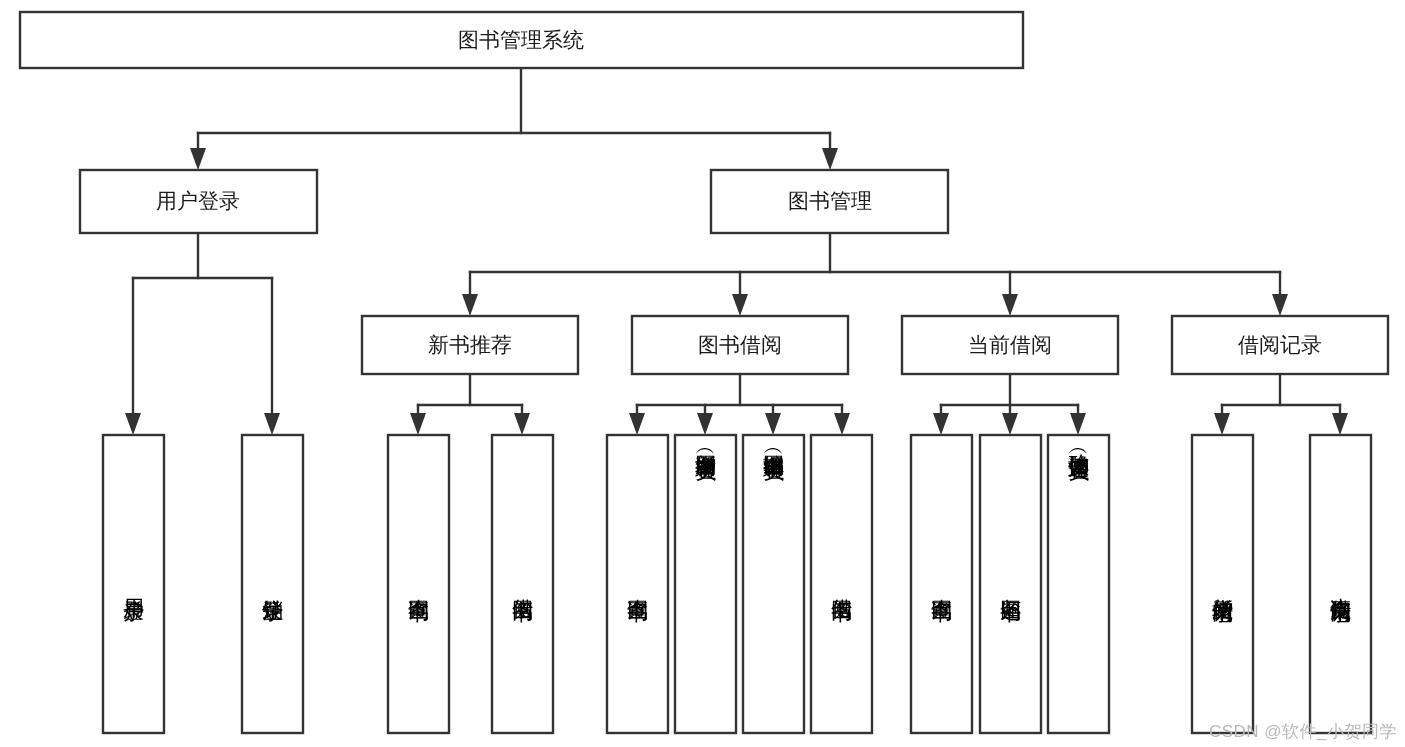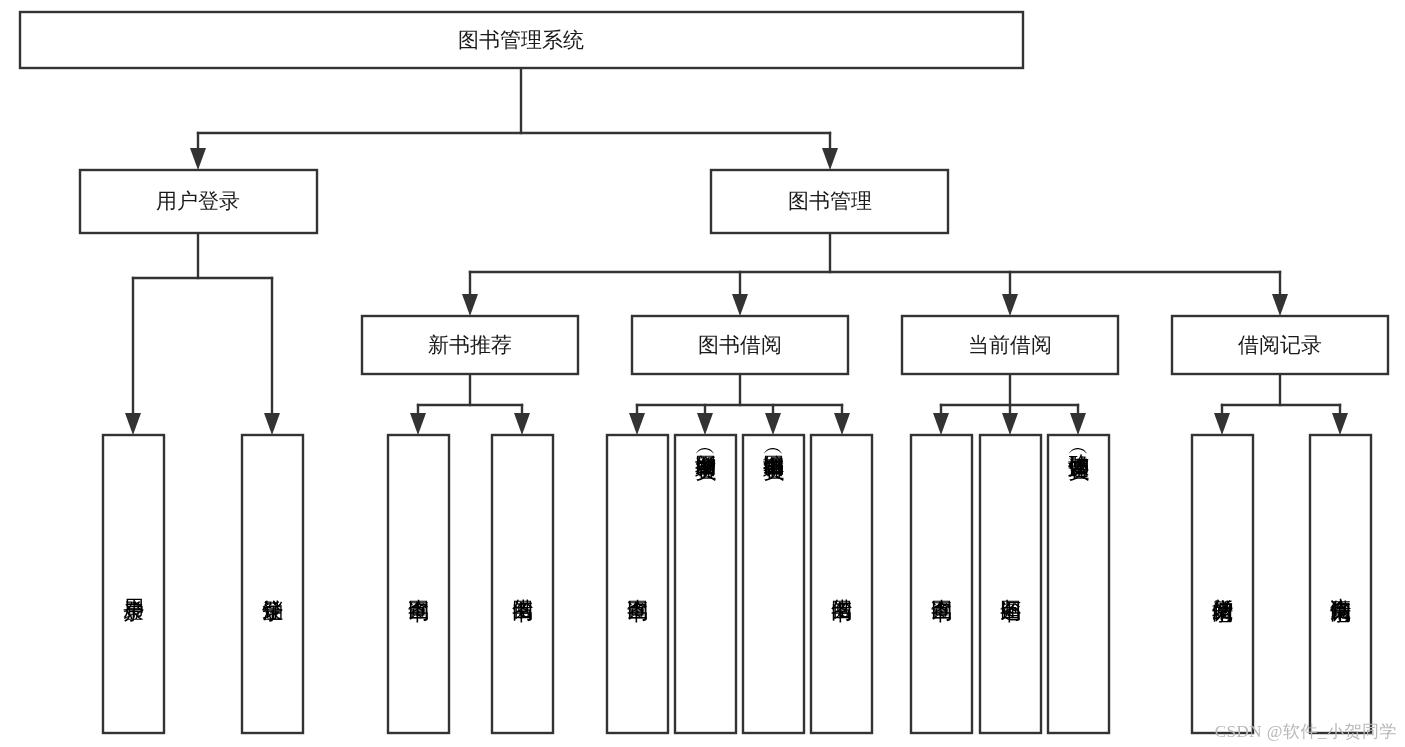--- a/index.html
+++ b/index.html
@@ -62,21 +62,21 @@
     position: absolute;
     display: flex;
     align-items: center;
     justify-content: center;
     pointer-events: none;
   }
   .watermark {
     position: absolute;
     right: 8px;
     bottom: 4px;
-    font-family: Liberation Serif, serif;
+    font-family: Liberation Sans, sans-serif;
     font-size: 17px;
     color: #b8b8b8;
     white-space: nowrap;
     letter-spacing: 0.5px;
   }
 </style>
 </head>
 <body>
 
 <div id="diagram-root">

